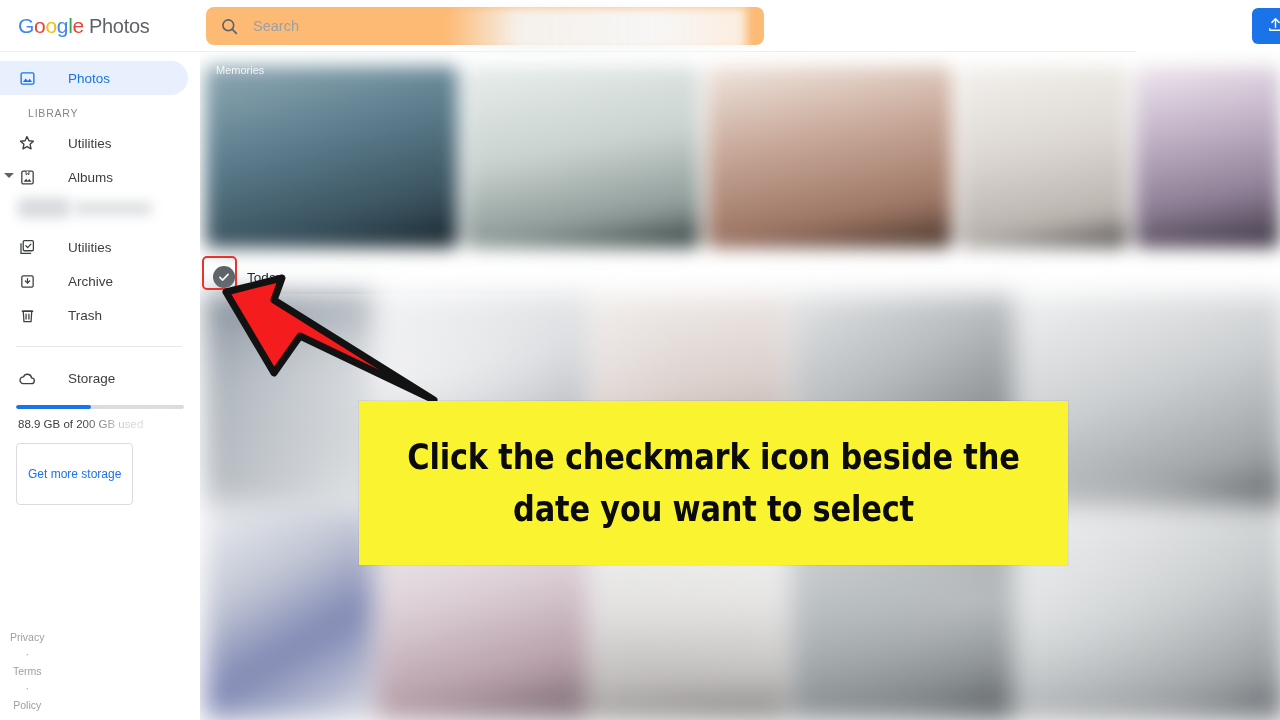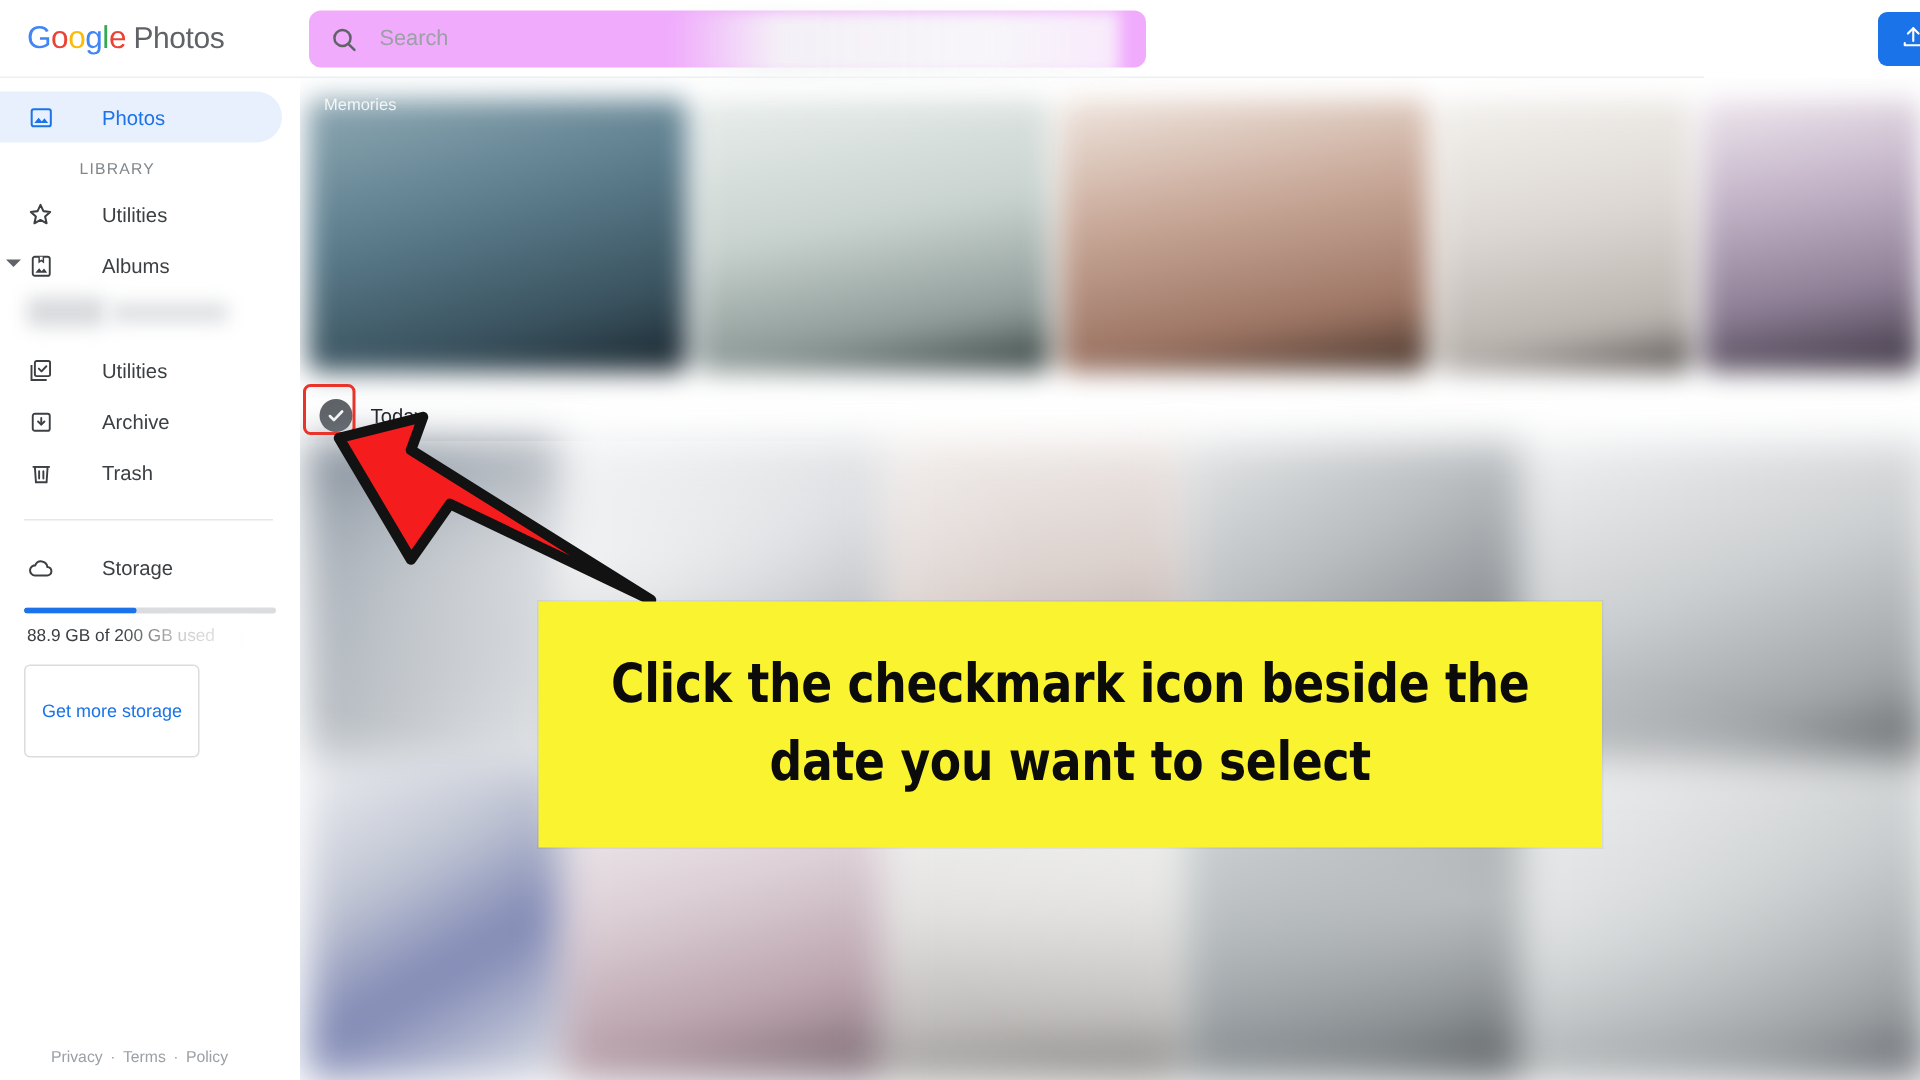--- a/index.html
+++ b/index.html
@@ -26,21 +26,21 @@
   }
   .brand .g-logo { font-family: "Liberation Sans", sans-serif; font-weight: 400; }
   .brand .g-logo span { font-size: 21px; }
   .c-b { color:#4285f4; } .c-r { color:#ea4335; }
   .c-y { color:#fbbc05; } .c-g { color:#34a853; }
   .brand .product { color: #5f6368; font-weight: 400; margin-left: 5px; font-size: 20px; }
 
   .searchbar {
     position: absolute; left: 206px; top: 7px;
     width: 558px; height: 38px;
-    background: #f0abfc;
+    background: #fdba74;
     border-radius: 8px;
     display: flex; align-items: center;
   }
   .searchbar .si { margin-left: 14px; display: flex; }
   .search-input {
     border: none; outline: none; background: transparent;
     font-family: "Liberation Sans", sans-serif;
     font-size: 14.5px; color: #5f6368;
     margin-left: 14px; width: 470px; height: 36px;
   }
@@ -82,24 +82,23 @@
     font-size: 13.5px;
   }
   .nav-item .ico { width: 22px; display: flex; align-items: center; justify-content: center; flex: 0 0 22px; }
   .nav-item .lbl { margin-left: 30px; white-space: nowrap; }
   .nav-item.active { background: #e8f0fe; color: #1967d2; }
   .nav-item.active .lbl { color: #1a73e8; font-weight: 500; }
 
   .nav-gap-sm { height: 9px; }
   .section-label {
     font-size: 10.5px; letter-spacing: 0.8px;
-    color: #80868b; padding-left: 16px;
+    color: #80868b; padding-left: 28px;
     margin-top: 12px; margin-bottom: 7px;
     text-transform: uppercase;
-    margin-left: 37px;
   }
   .badge {
     position: absolute; left: 148px; top: 7px;
     width: 19px; height: 19px; border-radius: 50%;
     background: #ea4335; color: #fff;
     font-size: 10.5px; font-weight: 700;
     display: flex; align-items: center; justify-content: center;
   }
   .expander {
     position: absolute; left: 4px; top: 13px;
@@ -147,23 +146,23 @@
     margin: 13px 0 0 16px;
     display: inline-block;
     padding: 23px 11px;
     border: 1px solid #dadce0; border-radius: 4px;
     color: #1a73e8; font-size: 12px; font-weight: 500;
     background: #fff; cursor: pointer;
     font-family: "Liberation Sans", sans-serif;
   }
 
   .footer-links {
-    position: absolute; left: 34px; bottom: 9px;
+    position: absolute; left: 10px; bottom: 9px;
     font-size: 10.5px; color: #9aa0a6;
-    display: flex; gap: 5px; align-items: center;
+    display: flex; gap: 5px; align-items: center; flex-direction: column;
   }
   .footer-links span { cursor: pointer; }
   .footer-links .dot { cursor: default; }
 
   
   .content {
     position: absolute; left: 200px; top: 52px;
     width: 1080px; height: 668px;
     background: #fff; overflow: hidden;
   }

